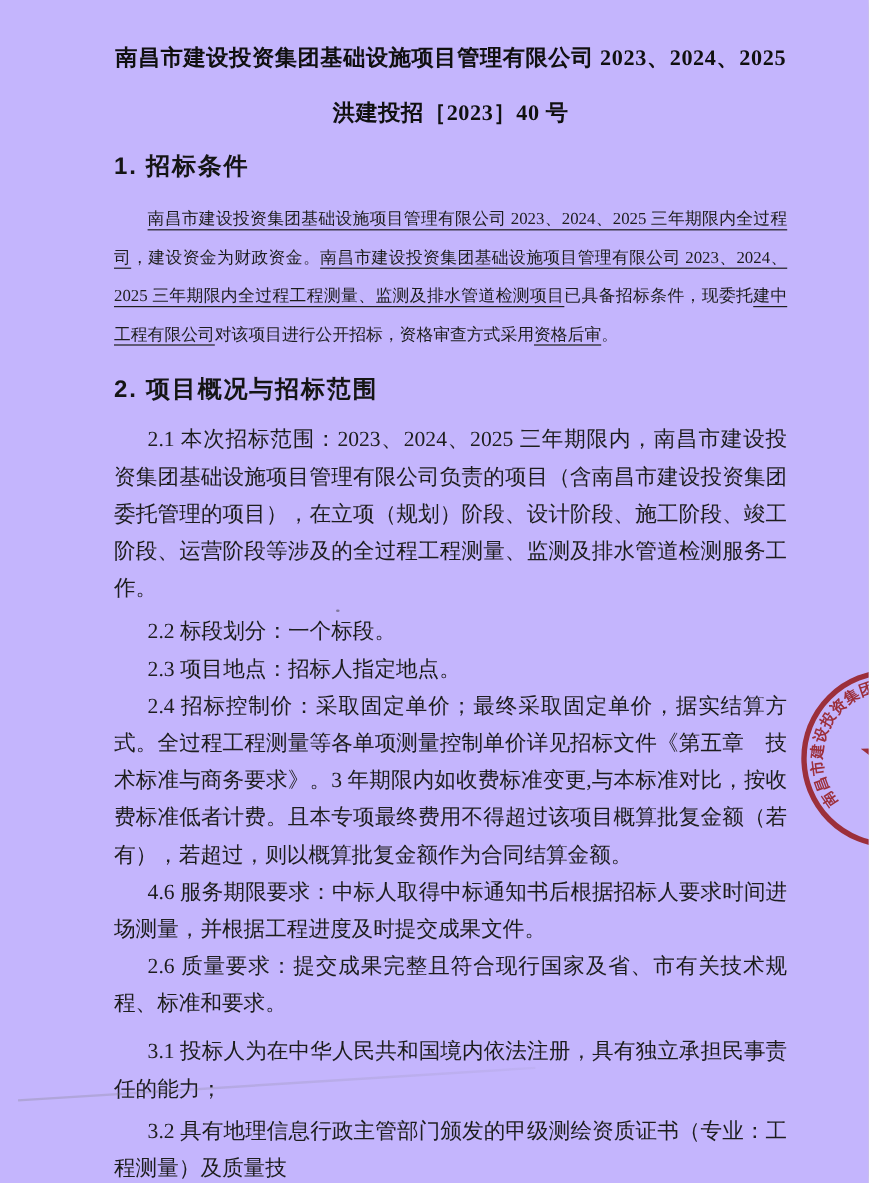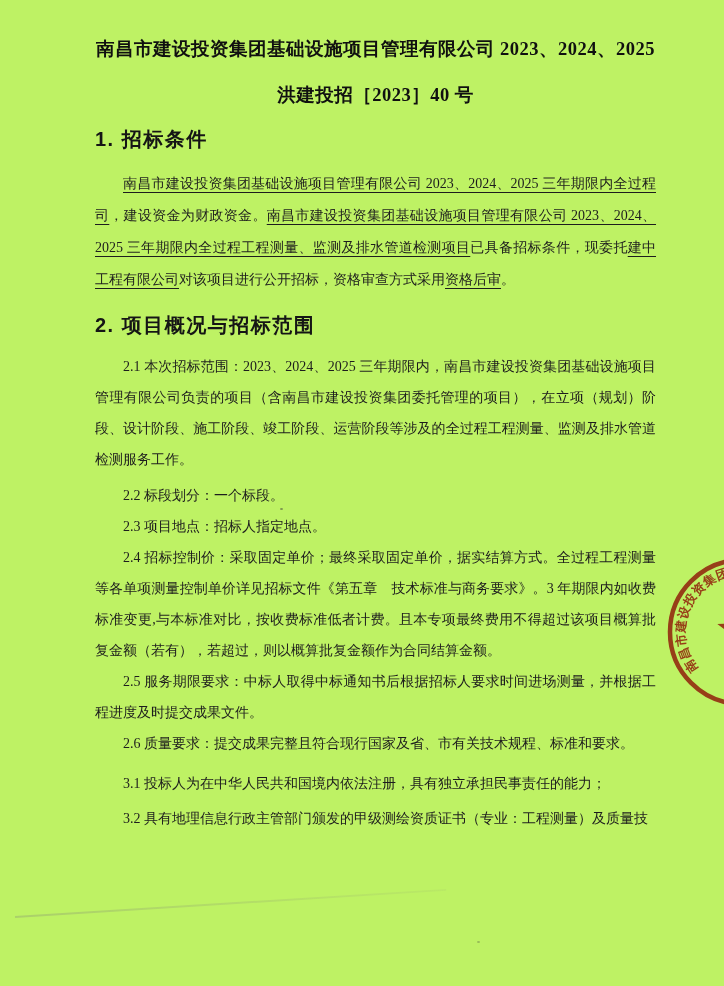--- a/index.html
+++ b/index.html
@@ -1,19 +1,19 @@
 <!DOCTYPE html>
 <html style="--seal-color: #c4271f;"><head>
 <meta charset="utf-8">
 <style>
   html,body{margin:0;padding:0;background:#e8e8e8;}
   .page{
     position:relative;
     width:724px;height:986px;
-    background:#bef264;
+    background:#c4b5fd;
     overflow:hidden;
     font-family:"Liberation Serif", serif;
     color:#1d1d1d;
     box-shadow:0 0 6px rgba(0,0,0,.25);
   }
   .content{position:absolute;left:95px;top:0;width:561px;}
   .doc-title{
     margin-top:26px;
     text-align:center;
     font-weight:bold;
@@ -41,21 +41,21 @@
   }
   .para1 .line{text-align:justify;}
   .para1 .line.fill{text-align-last:justify;}
   .para1 .line.ind{text-indent:28px;}
   .u{
     text-decoration:underline;
     text-underline-offset:4px;
     text-decoration-thickness:1.2px;
   }
   .item{
-    font-size:14px;
+    font-size:18px;
     line-height:31px;
     text-indent:28px;
     text-align:justify;
     margin:0;
   }
   .mt13{margin-top:13px;}
   .mt9{margin-top:9px;}
   .mt4{margin-top:4px;}
   .mt2{margin-top:5px;}
   
@@ -110,21 +110,21 @@
       <div class="line fill"><span class="u">2025 三年期限内全过程工程测量、监测及排水管道检测项目</span><span>已具备招标条件，现委托</span><span class="u">建中</span></div>
       <div class="line"><span class="u">工程有限公司</span><span>对该项目进行公开招标，资格审查方式采用</span><span class="u">资格后审</span><span>。</span></div>
     </div>
 
     <div class="sec-heading sec2">2. 项目概况与招标范围</div>
 
     <p class="item mt13">2.1 本次招标范围：2023、2024、2025 三年期限内，南昌市建设投资集团基础设施项目管理有限公司负责的项目（含南昌市建设投资集团委托管理的项目），在立项（规划）阶段、设计阶段、施工阶段、竣工阶段、运营阶段等涉及的全过程工程测量、监测及排水管道检测服务工作。</p>
     <p class="item mt2">2.2 标段划分：一个标段。</p>
     <p class="item">2.3 项目地点：招标人指定地点。</p>
     <p class="item">2.4 招标控制价：采取固定单价；最终采取固定单价，据实结算方式。全过程工程测量等各单项测量控制单价详见招标文件《第五章　技术标准与商务要求》。3 年期限内如收费标准变更,与本标准对比，按收费标准低者计费。且本专项最终费用不得超过该项目概算批复金额（若有），若超过，则以概算批复金额作为合同结算金额。</p>
-    <p class="item">2.5 服务期限要求：中标人取得中标通知书后根据招标人要求时间进场测量，并根据工程进度及时提交成果文件。</p>
+    <p class="item">4.6 服务期限要求：中标人取得中标通知书后根据招标人要求时间进场测量，并根据工程进度及时提交成果文件。</p>
     <p class="item">2.6 质量要求：提交成果完整且符合现行国家及省、市有关技术规程、标准和要求。</p>
 
 
     <p class="item mt9">3.1 投标人为在中华人民共和国境内依法注册，具有独立承担民事责任的能力；</p>
     <p class="item mt4">3.2 具有地理信息行政主管部门颁发的甲级测绘资质证书（专业：工程测量）及质量技</p>
 
   </div>
 
   <svg class="seal" viewBox="0 0 240 240" width="240" height="240">
     <circle cx="120" cy="120" r="72" fill="none" stroke="var(--seal-color,#c4271f)" stroke-width="4.5"></circle>

